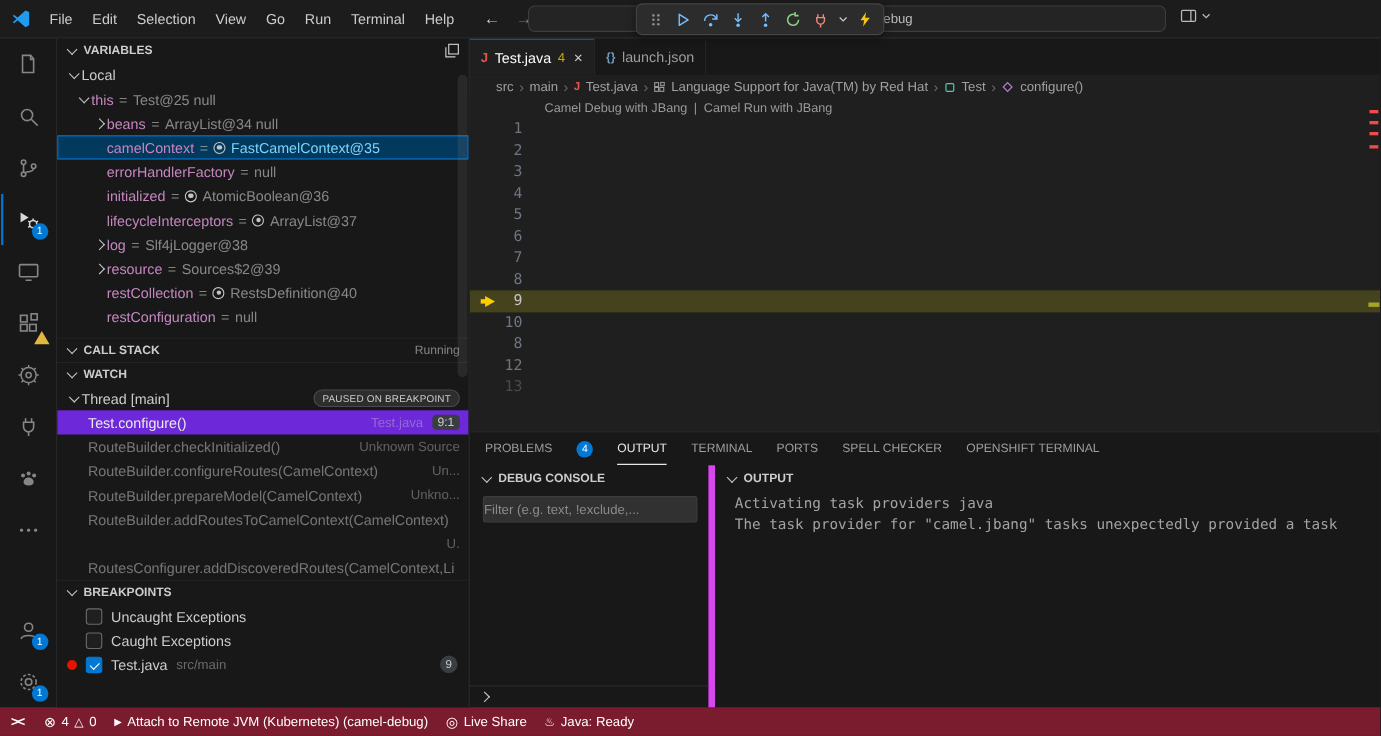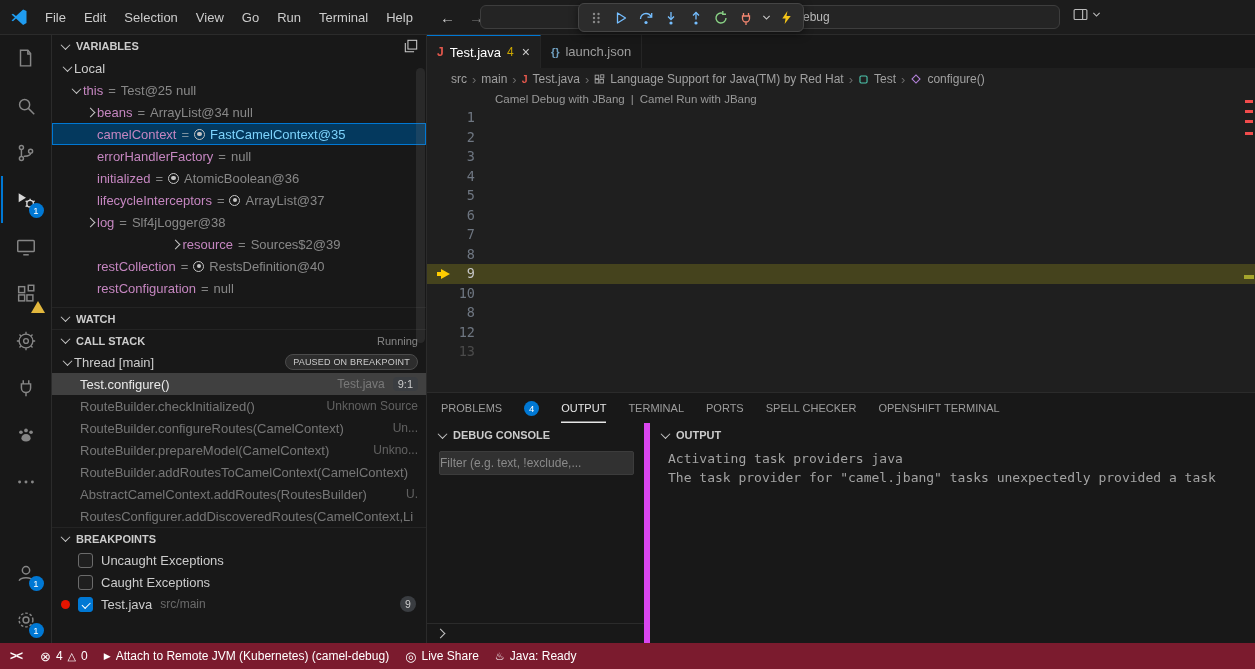--- a/index.html
+++ b/index.html
@@ -51,21 +51,21 @@
   .veq{color:rgba(204,204,204,.6);margin:0 5px;}
   .vval{color:rgba(204,204,204,.62);}
   .lazy{width:11px;height:11px;border:1.2px solid #c5c5c5;border-radius:50%;margin-right:5px;position:relative;flex:none;}
   .lazy::after{content:"";position:absolute;inset:2.2px;background:#c5c5c5;border-radius:50%;}
   .trow.selected{background:#04395e;outline:1px solid #0078d4;outline-offset:-1px;}
   .trow.selected .vval{color:#7dd3fc;}
   .scopename{color:#cccccc;}
   .pill{border:1px solid #4b4b4b;background:#2d2d2d;color:#cccccc;font-size:9px;padding:2px 7px;border-radius:9px;margin-left:auto;margin-right:8px;flex:none;letter-spacing:.2px;}
   .frame{padding-left:28px;color:rgba(204,204,204,.52);}
   .frame .fname{overflow:hidden;text-overflow:ellipsis;white-space:nowrap;}
-  .frame.top{background:#404040;color:#e8e8e8;}
+  .frame.top{background:#6d28d9;color:#e8e8e8;}
   .ffile{margin-left:auto;padding-left:8px;font-size:12px;color:rgba(204,204,204,.4);flex:none;margin-right:8px;}
   .fbadge{background:#3a3d41;color:#cccccc;border-radius:4px;font-size:11px;padding:1px 5px;margin-right:8px;flex:none;}
   .cb{width:15px;height:15px;border:1px solid #6b6b6b;border-radius:3px;background:#1f1f1f;margin-right:8px;flex:none;position:relative;}
   .cb.checked{background:#0078d4;border-color:#0078d4;}
   .cb.checked::after{content:"";position:absolute;left:3px;top:4px;width:7px;height:3.5px;border-left:1.6px solid #ffffff;border-bottom:1.6px solid #ffffff;transform:rotate(-45deg);}
   .bpdot{width:9px;height:9px;border-radius:50%;background:#e51400;position:absolute;left:9px;}
   .bp-path{color:rgba(204,204,204,.45);font-size:12px;margin-left:8px;}
   .bp-badge{margin-left:auto;margin-right:10px;background:#3a3d41;color:#cccccc;border-radius:8px;min-width:16px;height:16px;font-size:10.5px;display:flex;align-items:center;justify-content:center;flex:none;}
   .sb-scrollbar{position:absolute;right:1px;top:33px;width:9px;height:275px;background:rgba(121,121,121,.18);border-radius:5px;}
   .spacer8{height:8px;flex:none;}
@@ -411,21 +411,21 @@
 
       <div class="trow" style="padding-left:31px;">
         <span class="chevbox">
             <span class="chev r"></span>
           </span>
         <span class="vname">log</span>
         <span class="veq">=</span>
         <span class="vval">Slf4jLogger@38</span>
       </div>
 
-      <div class="trow" style="padding-left:31px;justify-content:center;">
+      <div class="trow" style="padding-left:31px;">
         <span class="chevbox">
             <span class="chev r"></span>
           </span>
         <span class="vname">resource</span>
         <span class="veq">=</span>
         <span class="vval">Sources$2@39</span>
       </div>
 
       <div class="trow" style="padding-left:45px;">
         <span class="vname">restCollection</span>
@@ -439,29 +439,29 @@
         <span class="veq">=</span>
         <span class="vval">null</span>
       </div>
 
       <div class="spacer8"></div>
 
       <div class="sec-header">
         <span class="chevbox">
             <span class="chev d"></span>
           </span>
-        <span>WATCH</span>
-      </div>
-
-      <div class="sec-header">
-        <span class="chevbox">
-            <span class="chev d"></span>
-          </span>
         <span>CALL STACK</span>
         <span class="sec-right">Running</span>
+      </div>
+
+      <div class="sec-header">
+        <span class="chevbox">
+            <span class="chev d"></span>
+          </span>
+        <span>WATCH</span>
       </div>
 
       <div class="trow" style="padding-left:8px;">
         <span class="chevbox">
             <span class="chev d"></span>
           </span>
         <span>Thread [main]</span>
         <span class="pill">PAUSED ON BREAKPOINT</span>
       </div>
 
@@ -479,21 +479,20 @@
         <span class="ffile">Un...</span>
       </div>
       <div class="trow frame">
         <span class="fname">RouteBuilder.prepareModel(CamelContext)</span>
         <span class="ffile">Unkno...</span>
       </div>
       <div class="trow frame">
         <span class="fname">RouteBuilder.addRoutesToCamelContext(CamelContext)</span>
       </div>
       <div class="trow frame">
-        <span class="fname">AbstractCamelContext.addRoutes(RoutesBuilder)</span>
         <span class="ffile">U.</span>
       </div>
       <div class="trow frame">
         <span class="fname">RoutesConfigurer.addDiscoveredRoutes(CamelContext,Li</span>
       </div>
 
       <div class="sec-header">
         <span class="chevbox">
             <span class="chev d"></span>
           </span>

